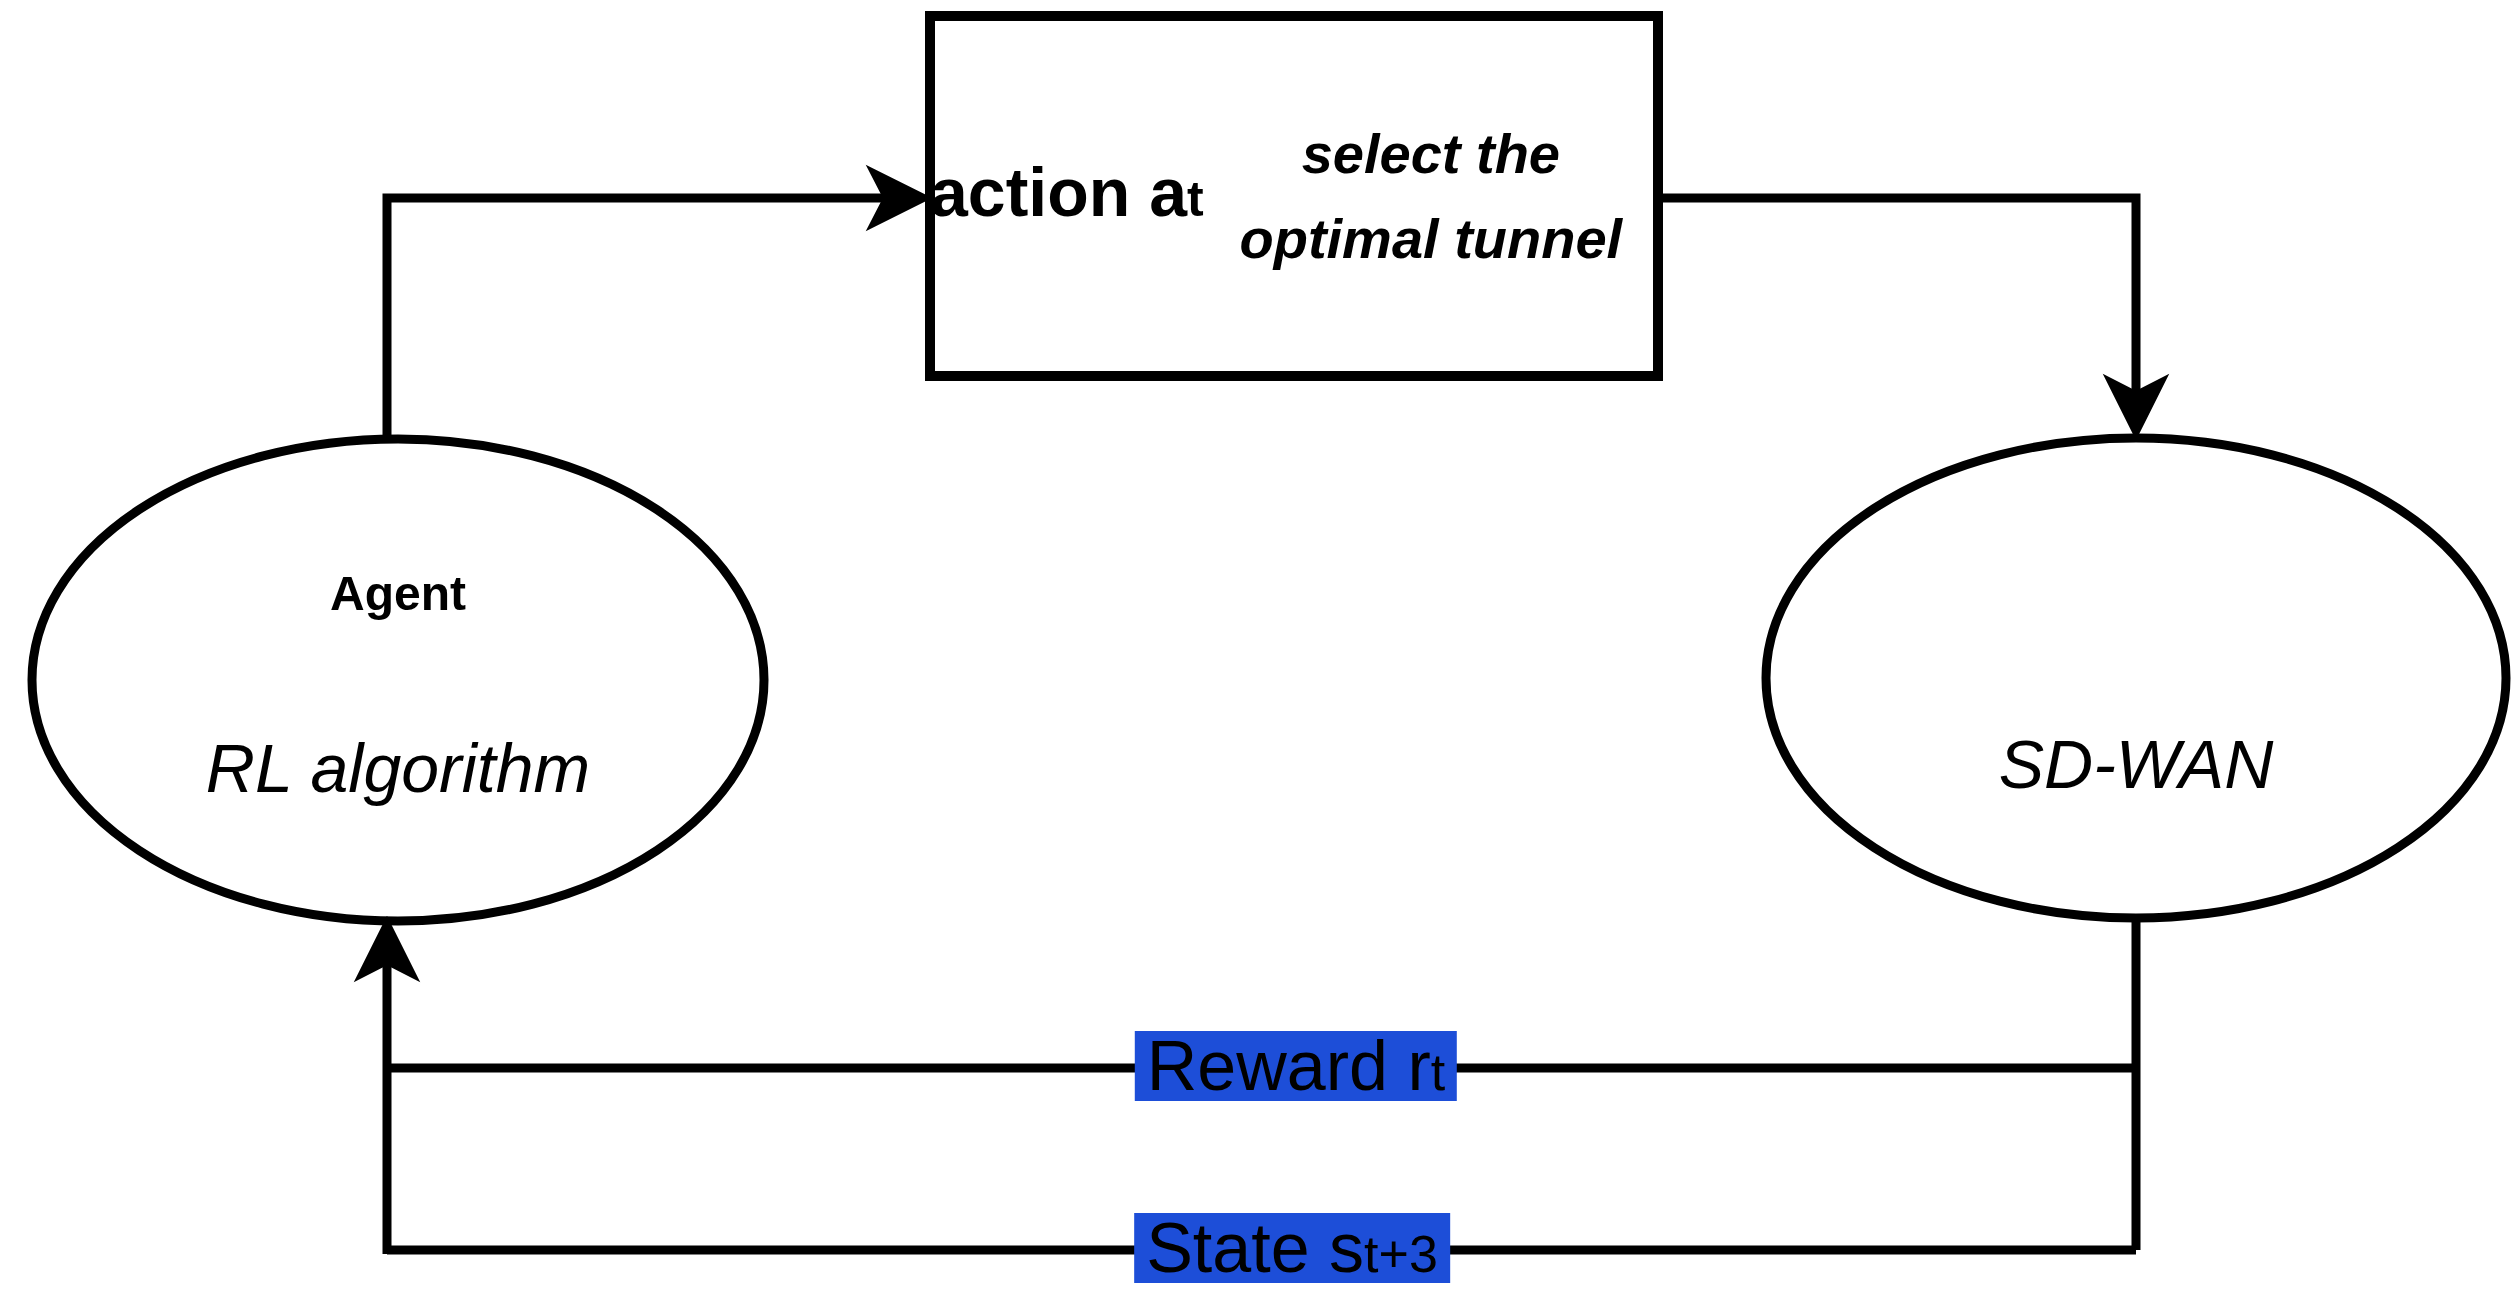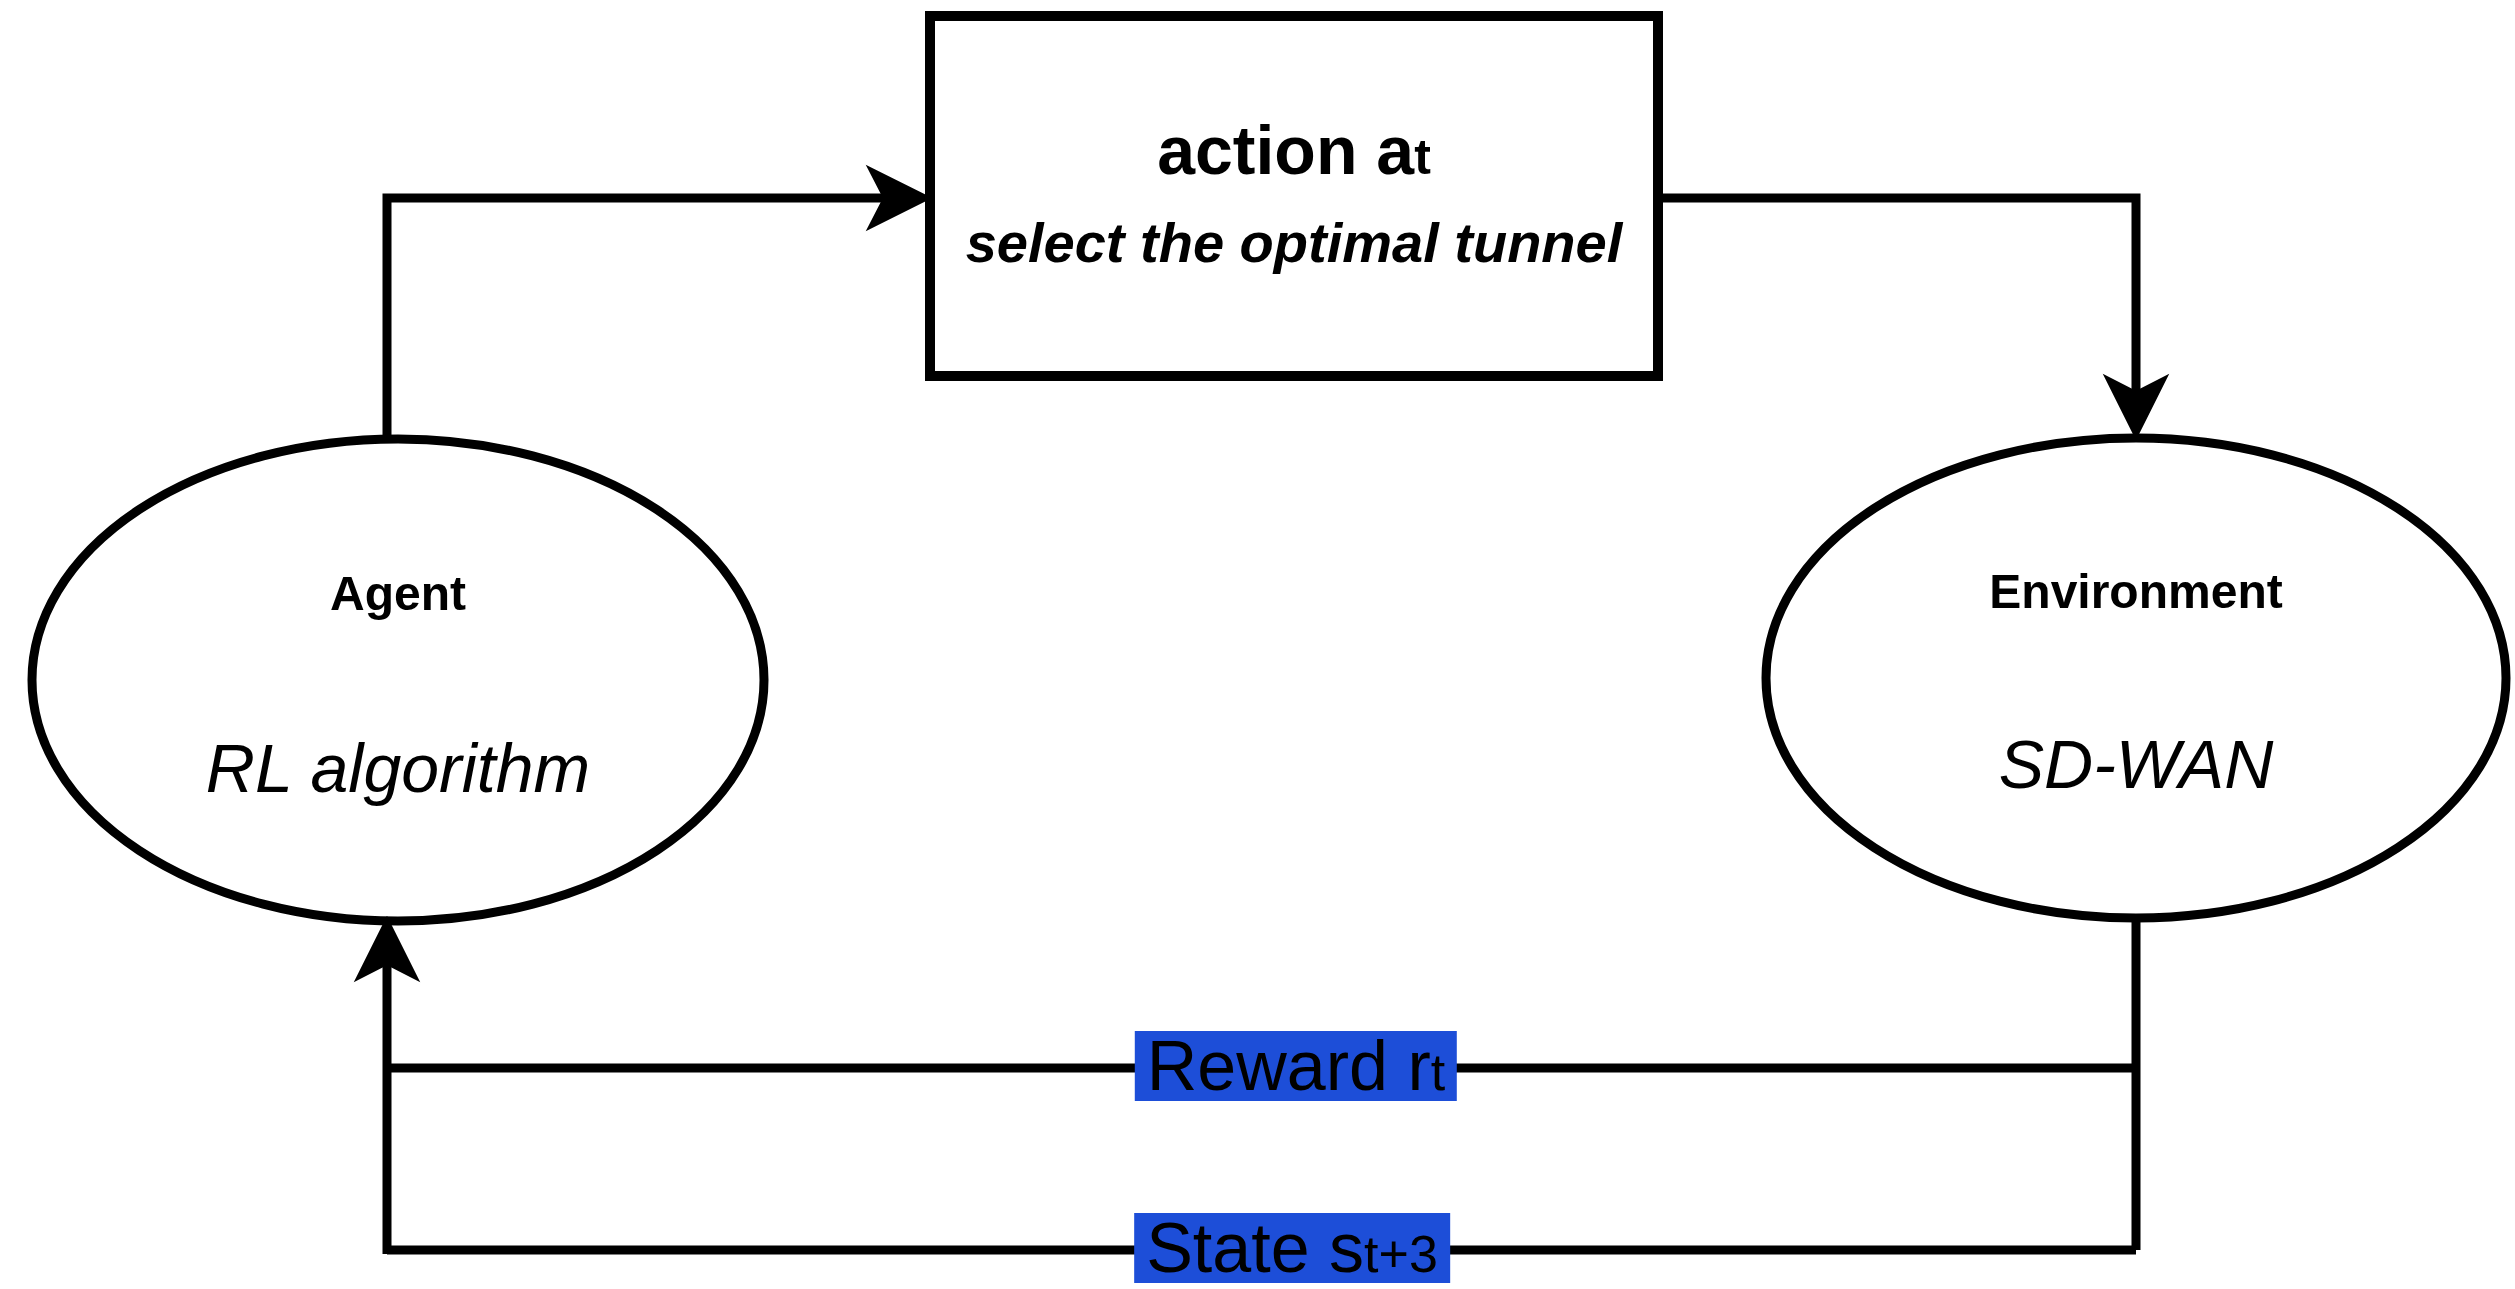--- a/index.html
+++ b/index.html
@@ -36,21 +36,21 @@
     font-size: 68px;
     font-style: italic;
   }
   .action-box-text {
     position: absolute;
     left: 930px;
     top: 16px;
     width: 728px;
     height: 360px;
     display: flex;
-    flex-direction: column;
+    flex-direction: row;
     align-items: center;
     justify-content: center;
     text-align: center;
   }
   .action-title {
     font-size: 68px;
     font-weight: bold;
     line-height: 85px;
     white-space: nowrap;
   }
@@ -100,21 +100,20 @@
     <rect x="930" y="16" width="728" height="360" fill="#ffffff" stroke="#000000" stroke-width="10"></rect>
 
     <path d="M 930 198 L 868 167 L 884 198 L 868 229 Z" fill="#000000" stroke="#000000" stroke-width="2"></path>
     <path d="M 2136 438 L 2105 376 L 2136 392 L 2167 376 Z" fill="#000000" stroke="#000000" stroke-width="2"></path>
     <path d="M 387 918 L 356 980 L 387 964 L 418 980 Z" fill="#000000" stroke="#000000" stroke-width="2"></path>
   </svg>
 
   <div class="label title-bold" style="left:398px; top:594px;">Agent</div>
   <div class="label subtitle-italic" style="left:398px; top:768px;">RL algorithm</div>
 
-  <div class="label title-bold" style="left:2136px; top:592px;">Environment</div>
   <div class="label subtitle-italic" style="left:2136px; top:764px;text-align:center;">SD-WAN</div>
 
   <div class="action-box-text">
     <div class="action-title"><span>action a</span><span class="sub-small">t</span></div>
     <div class="action-desc">select the optimal tunnel</div>
   </div>
 
   <div class="label signal-label" style="left:1296px; top:1066px;"><span>Reward r</span><span class="sub-small">t</span></div>
 
   <div class="label signal-label" style="left:1292px; top:1248px;"><span>State s</span><span class="sub-small">t+3</span></div>

